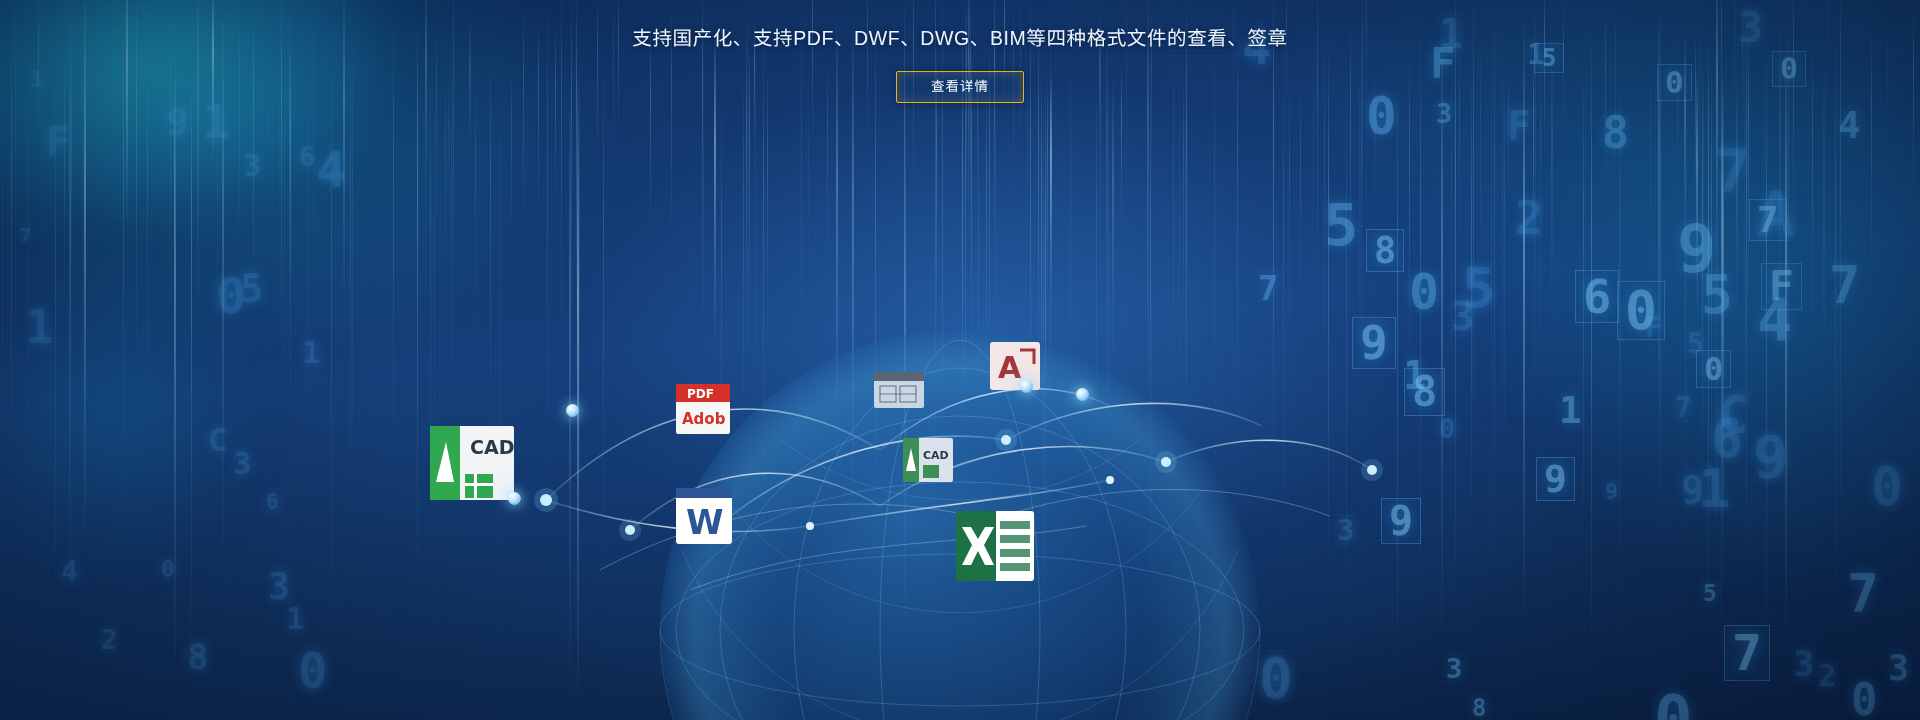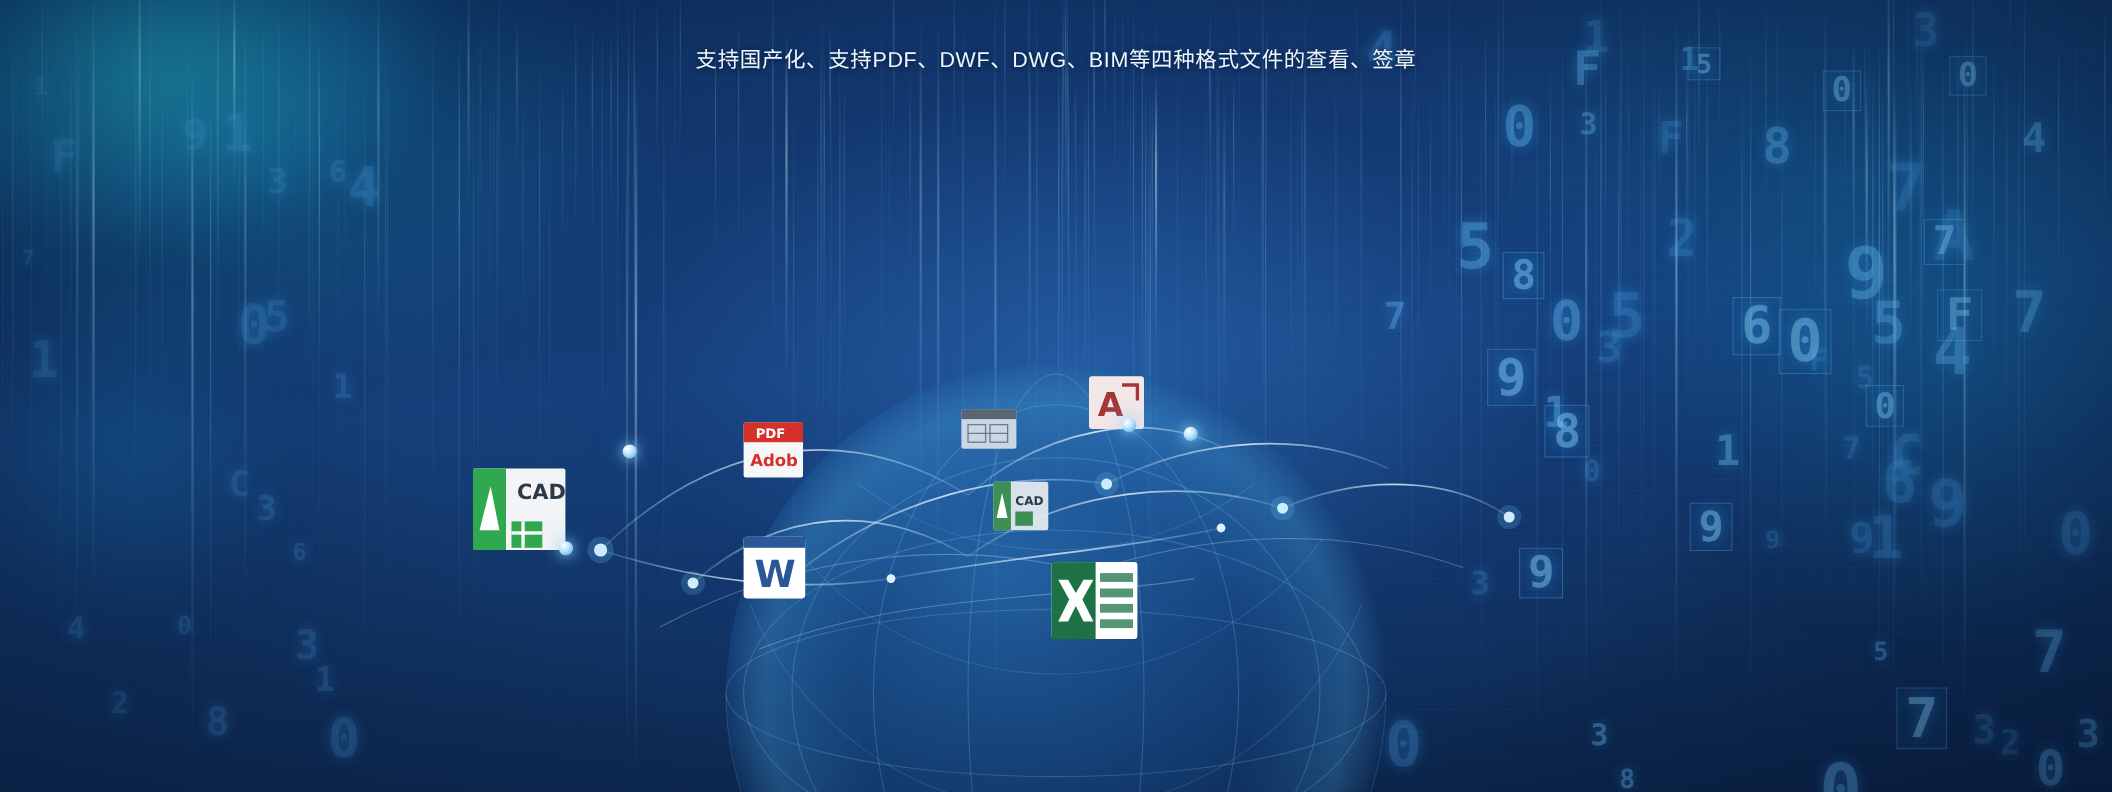--- a/index.html
+++ b/index.html
@@ -73,21 +73,21 @@
   .headline .w{
     color:#ffffff;
     text-shadow:0 2px 10px rgba(0,20,60,0.75), 0 0 26px rgba(90,170,255,0.30);
   }
   .headline .y{
     color:#ffcc00;
     text-shadow:0 2px 10px rgba(40,25,0,0.70), 0 0 24px rgba(255,190,40,0.28);
   }
 
   .subtitle{
-    margin:16px;padding-top:22px;
+    margin:0;padding-top:22px;
     font-size:19.5px;font-weight:400;color:#eef6ff;letter-spacing:.6px;
     text-shadow:0 1px 6px rgba(0,18,48,0.85);
   }
 
   .desc{
     margin:0;padding-top:26px;
     font-size:16px;font-weight:400;color:#e2eefc;line-height:2.0;letter-spacing:.5px;
     text-shadow:0 1px 6px rgba(0,18,48,0.85);
   }
   .desc .line{display:block;}
@@ -603,15 +603,18 @@
   <span class="node-dot" style="left:1076px;top:388px;"></span>
 
   <div class="vignette"></div>
 
   <div class="content">
 
 
     <p class="subtitle">支持国产化、支持PDF、DWF、DWG、BIM等四种格式文件的查看、签章</p>
 
 
+    <div class="cta-wrap">
+      <a class="cta">查看详情</a>
+    </div>
 
   </div>
 </div>
 
 </body></html>

